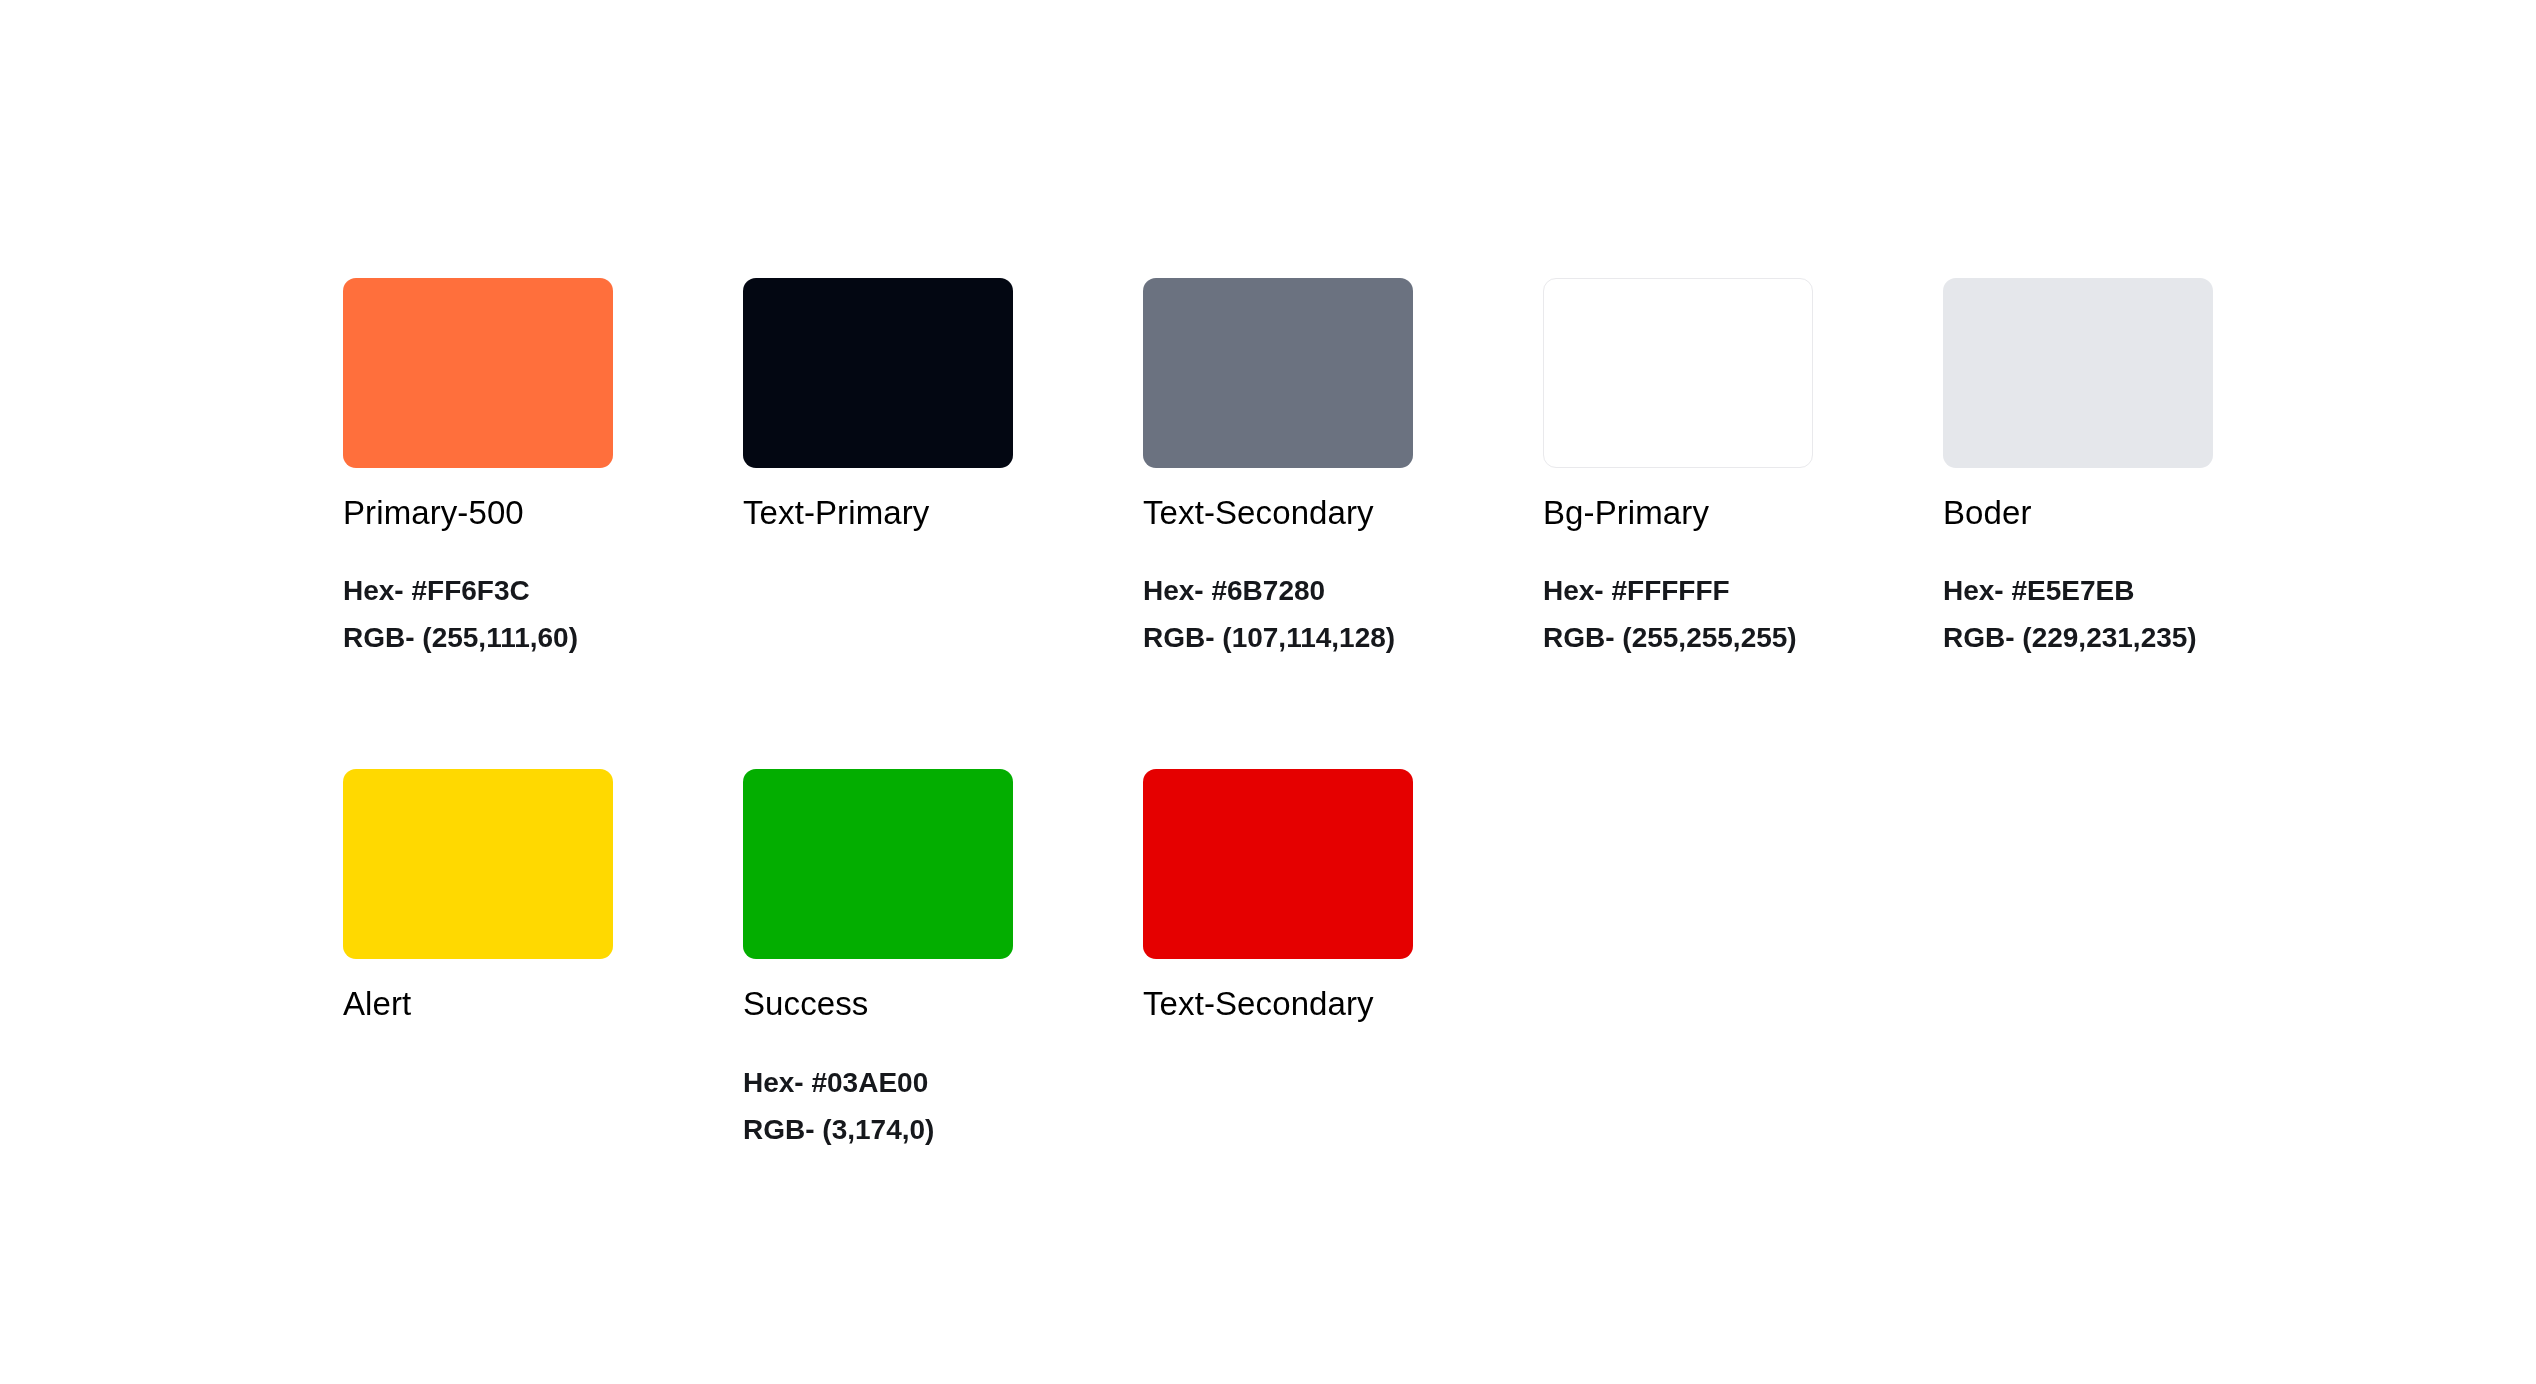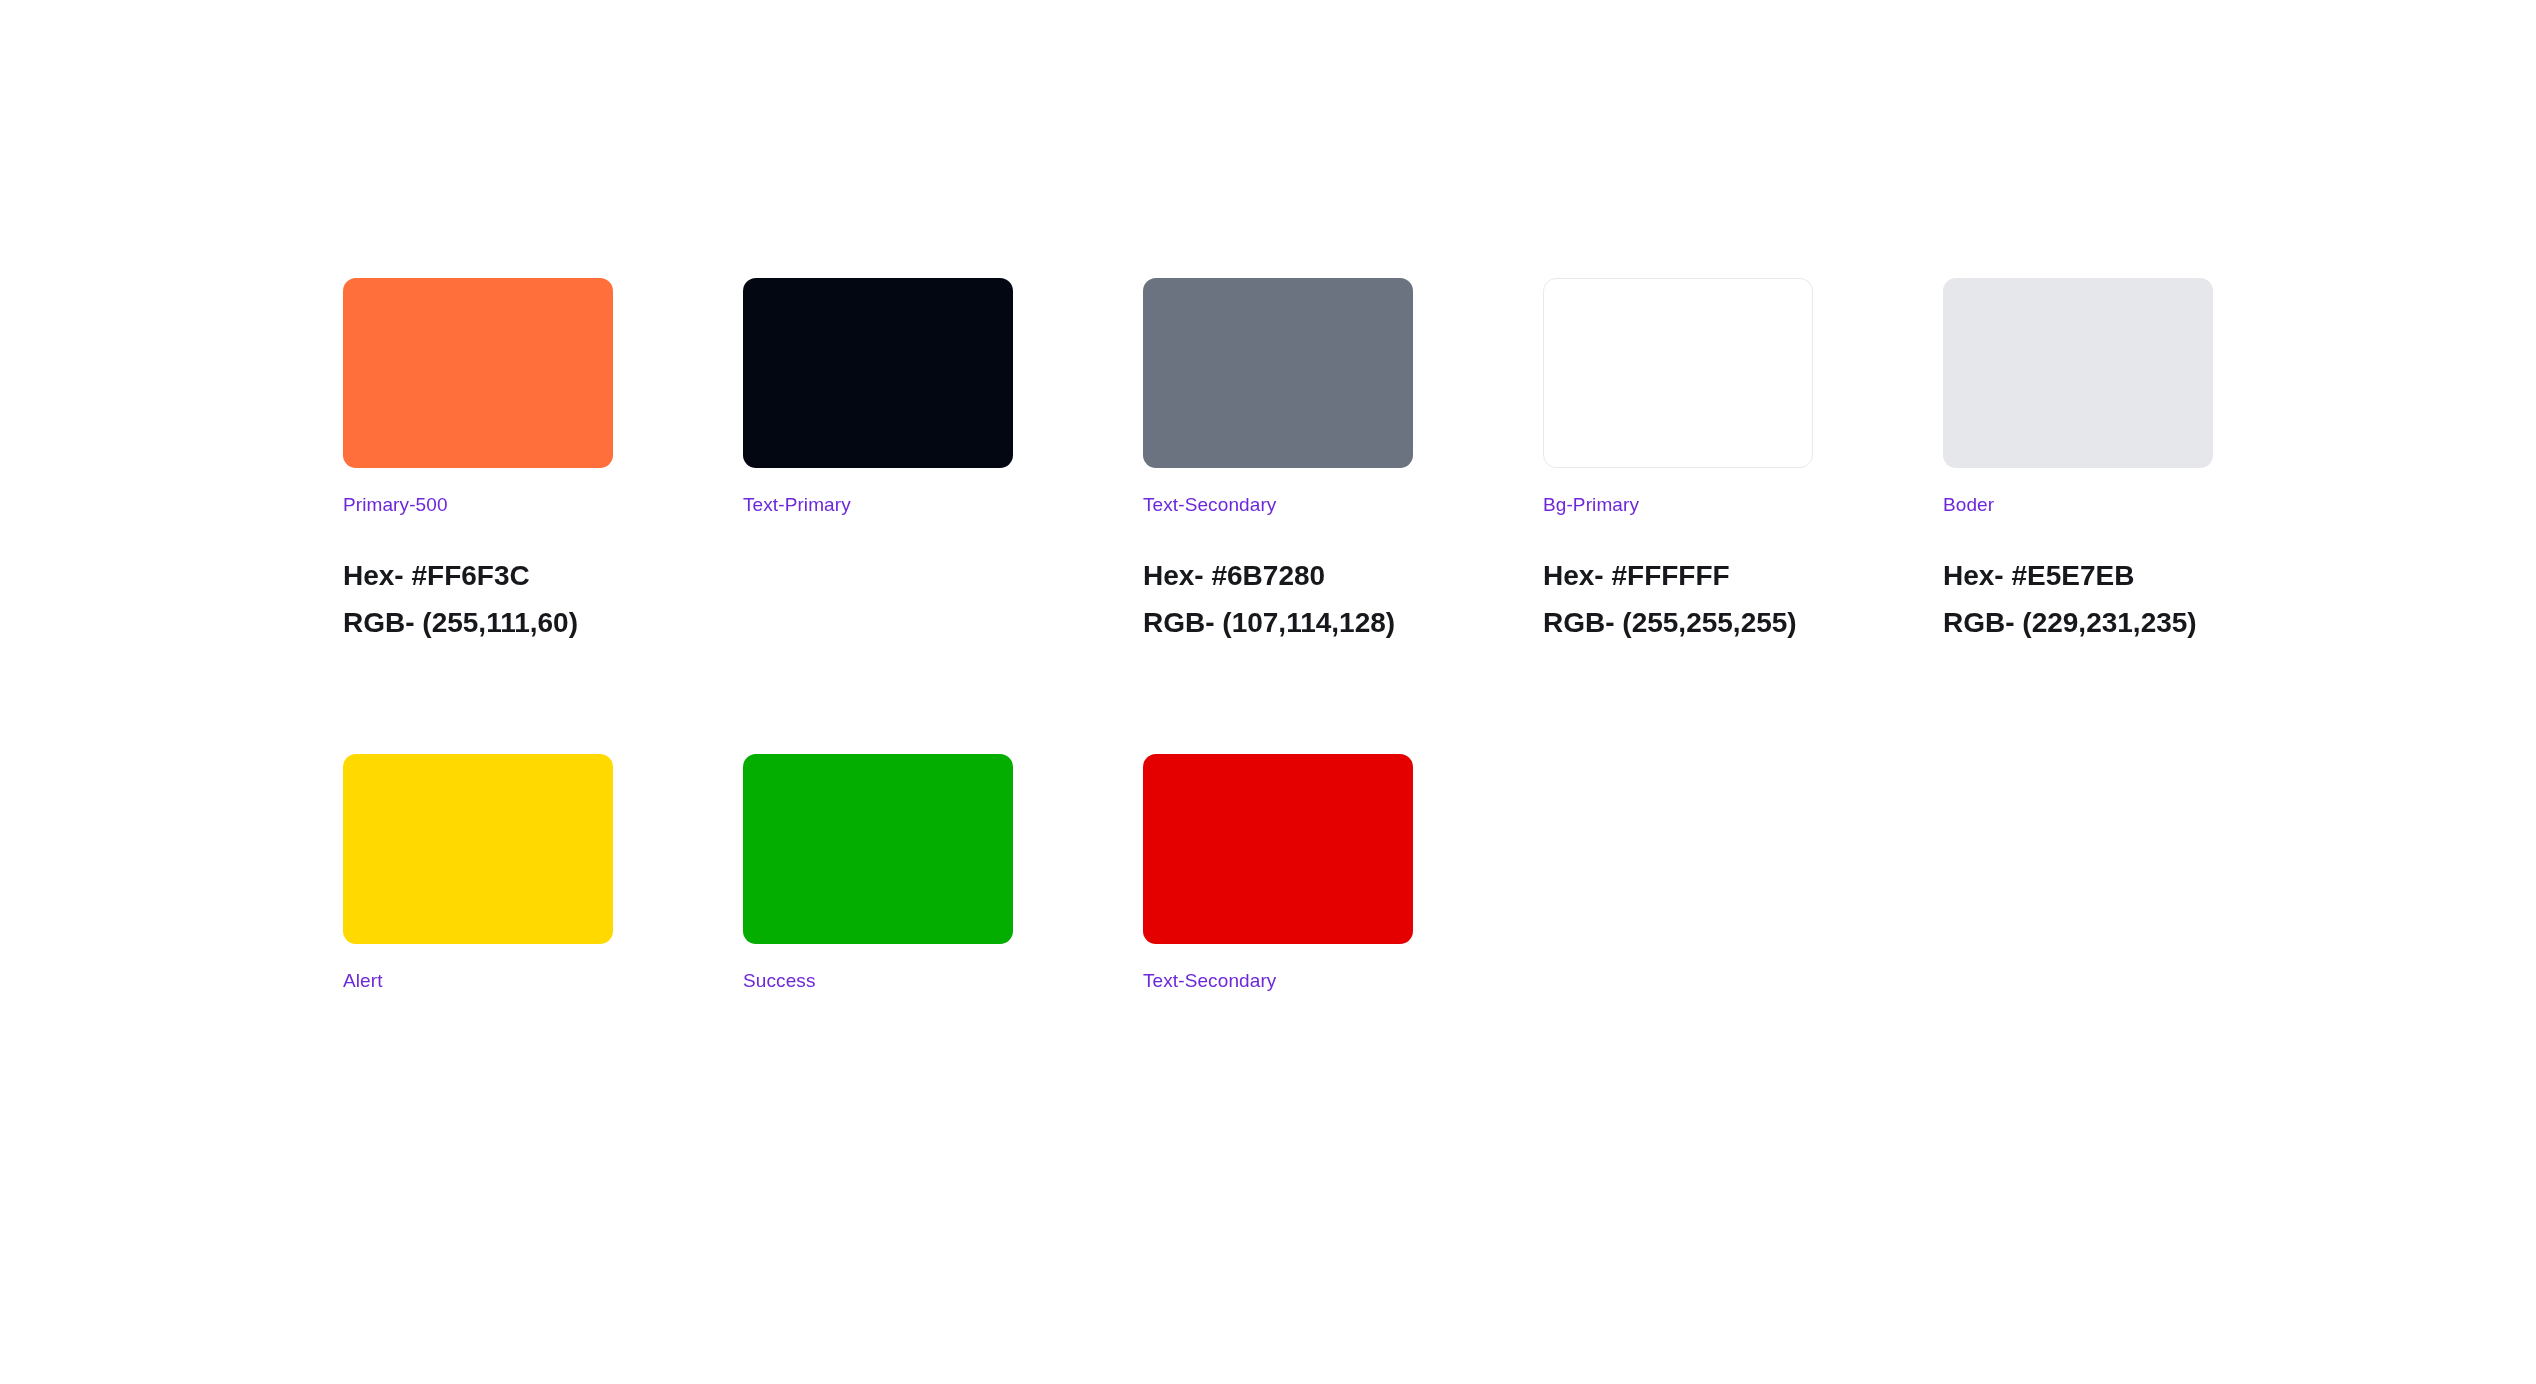--- a/index.html
+++ b/index.html
@@ -41,23 +41,23 @@
     border-radius: 13px;
     box-sizing: border-box;
   }
 
   .swatch-chip.has-outline {
     border: 1px solid #e9e9ec;
   }
 
   .swatch-label {
     margin-top: 27px;
-    font-size: 19px;
+    font-size: 33px;
     font-weight: 400;
-    color: #6d28d9;
+    color: #000000;
     letter-spacing: 0.1px;
     line-height: 1.1;
     white-space: nowrap;
   }
 
   .swatch-values {
     margin-top: 36px;
   }
 
   .swatch-hex,
@@ -110,19 +110,23 @@
           <div class="swatch-rgb">RGB- (229,231,235)</div>
         </div>
       </div>
       <div class="swatch-card">
         <div class="swatch-chip" style="background: rgb(255, 217, 0);"></div>
         <div class="swatch-label">Alert</div>
       </div>
       <div class="swatch-card">
         <div class="swatch-chip" style="background: rgb(3, 174, 0);"></div>
         <div class="swatch-label">Success</div>
+        <div class="swatch-values">
+          <div class="swatch-hex">Hex- #03AE00</div>
+          <div class="swatch-rgb">RGB- (3,174,0)</div>
+        </div>
       </div>
       <div class="swatch-card">
         <div class="swatch-chip" style="background: rgb(229, 0, 0);"></div>
         <div class="swatch-label">Text-Secondary</div>
       </div>
     </div>
 </div>
 
 </body></html>

